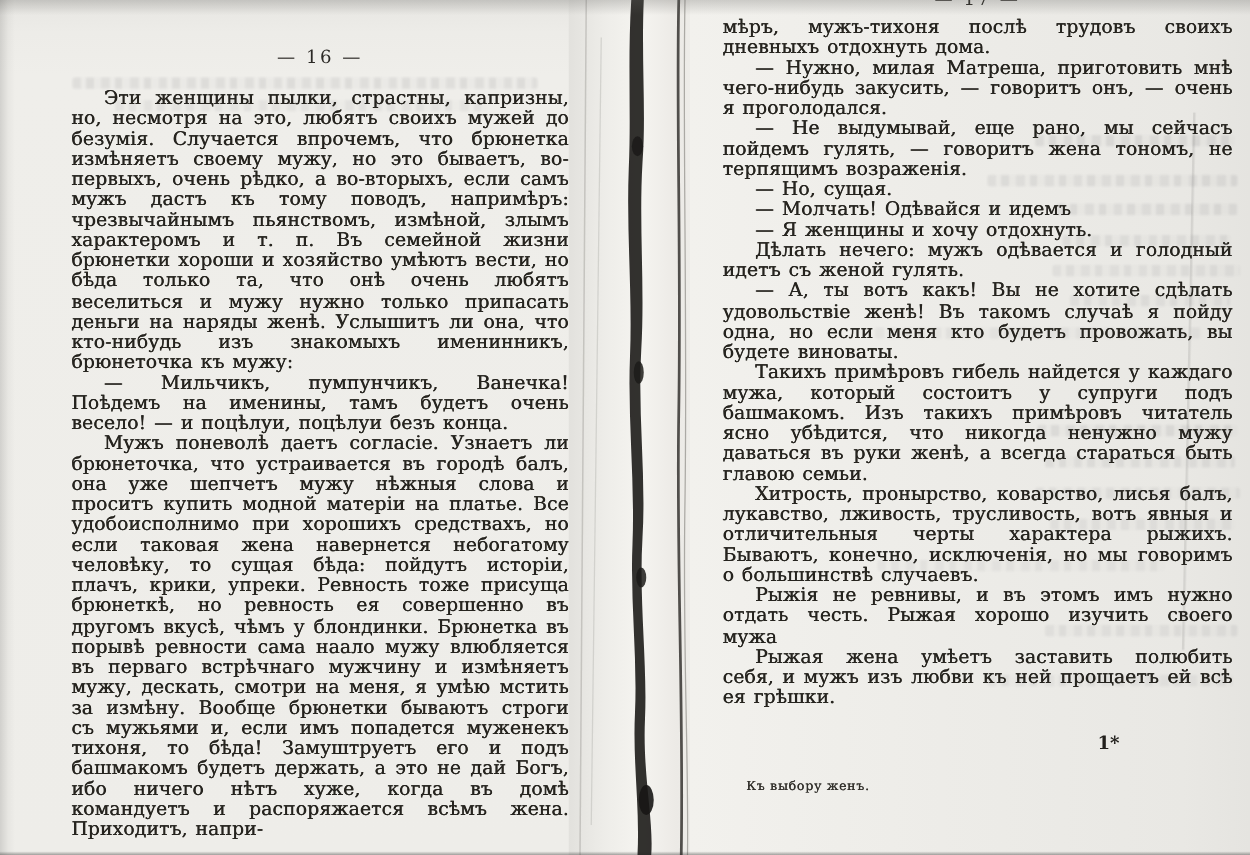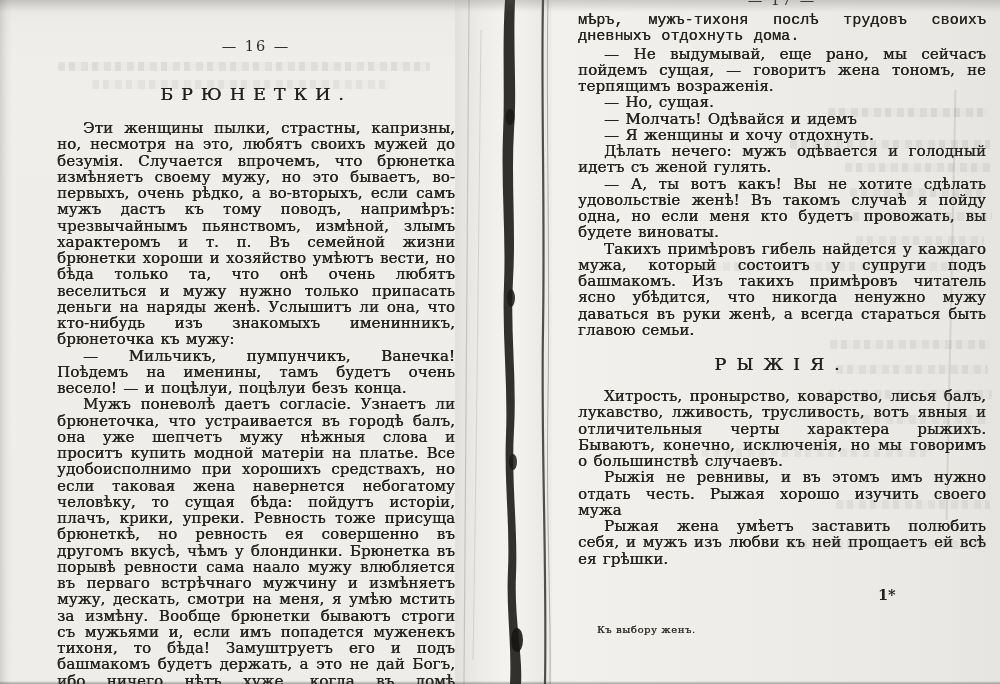--- a/index.html
+++ b/index.html
@@ -43,21 +43,21 @@
     font-size:17.5px;letter-spacing:8px;color:#24221e;
     text-shadow:.3px 0 currentColor;
   }
   .title.title2{margin:16px 0 14px;letter-spacing:10px;}
   .body p{
     margin:0;font-size:15px;line-height:16.25px;text-align:justify;
     letter-spacing:.1px;word-spacing:1.4px;color:#26241f;
     text-shadow:.3px 0 currentColor;
   }
   .body p.indent{text-indent:26px;}
-  .body p.noindent{text-indent:0;font-family:Liberation Mono, monospace;}
+  .body p.noindent{text-indent:0;}
   .page.left .body{margin-top:16px;}
   .page.right .body.first{margin-top:5px;}
   .footnote{
     position:absolute;left:45px;top:624px;font-size:10px;
     letter-spacing:.6px;color:#33312c;text-shadow:.2px 0 currentColor;
   }
   .sig{
     position:absolute;left:326px;top:586px;font-size:14.5px;
     font-weight:bold;color:#22201c;
   }
@@ -76,21 +76,20 @@
 </head>
 <body style="--ink: #26241f; --paper: #efeeea; --crease: #22211f;">
 
 <div class="scan">
 
   <div class="page left">
     <div class="ghost" style="left:58px;top:62px;width:372px;opacity:.75;"></div>
     <div class="ghost" style="left:92px;top:80px;width:298px;opacity:.55;"></div>
     <div class="column">
       <div class="pagenum">— 16 —</div>
-      <h1 class="title">БРЮНЕТКИ.</h1>
       <div class="body">
           <p class="indent">Эти женщины пылки, страстны, капризны, но, несмотря на это, любятъ своихъ мужей до безумія. Случается впрочемъ, что брюнетка измѣняетъ своему мужу, но это бываетъ, во-первыхъ, очень рѣдко, а во-вторыхъ, если самъ мужъ дастъ къ тому поводъ, напримѣръ: чрезвычайнымъ пьянствомъ, измѣной, злымъ характеромъ и т. п. Въ семейной жизни брюнетки хороши и хозяйство умѣютъ вести, но бѣда только та, что онѣ очень любятъ веселиться и мужу нужно только припасать деньги на наряды женѣ. Услышитъ ли она, что кто-нибудь изъ знакомыхъ именинникъ, брюнеточка къ мужу:</p>
           <p class="indent">— Мильчикъ, пумпунчикъ, Ванечка! Поѣдемъ на именины, тамъ будетъ очень весело! — и поцѣлуи, поцѣлуи безъ конца.</p>
           <p class="indent">Мужъ поневолѣ даетъ согласіе. Узнаетъ ли брюнеточка, что устраивается въ городѣ балъ, она уже шепчетъ мужу нѣжныя слова и проситъ купить модной матеріи на платье. Все удобоисполнимо при хорошихъ средствахъ, но если таковая жена навернется небогатому человѣку, то сущая бѣда: пойдутъ исторіи, плачъ, крики, упреки. Ревность тоже присуща брюнеткѣ, но ревность ея совершенно въ другомъ вкусѣ, чѣмъ у блондинки. Брюнетка въ порывѣ ревности сама наало мужу влюбляется въ перваго встрѣчнаго мужчину и измѣняетъ мужу, дескать, смотри на меня, я умѣю мстить за измѣну. Вообще брюнетки бываютъ строги съ мужьями и, если имъ попадется муженекъ тихоня, то бѣда! Замуштруетъ его и подъ башмакомъ будетъ держать, а это не дай Богъ, ибо ничего нѣтъ хуже, когда въ домѣ командуетъ и распоряжается всѣмъ жена. Приходитъ, напри-</p>
         </div>
     </div>
   </div>
 
   <div class="gutter">
     <svg width="105" height="684" viewBox="0 0 105 684" xmlns="http://www.w3.org/2000/svg">
@@ -119,29 +118,29 @@
     <div class="ghost" style="left:276px;top:390px;width:164px;opacity:.6;"></div>
     <div class="ghost" style="left:288px;top:415px;width:148px;opacity:.55;"></div>
     <div class="ghost" style="left:150px;top:448px;width:230px;opacity:.45;"></div>
     <div class="ghost" style="left:284px;top:500px;width:154px;opacity:.6;"></div>
     <div class="ghost" style="left:238px;top:540px;width:196px;opacity:.5;"></div>
     <div class="right-crease"></div>
     <div class="column">
       <div class="pagenum clipped">— 17 —</div>
       <div class="body first">
           <p class="noindent">мѣръ, мужъ-тихоня послѣ трудовъ своихъ дневныхъ отдохнуть дома.</p>
-          <p class="indent">— Не выдумывай, еще рано, мы сейчасъ пойдемъ сущая, — говоритъ жена тономъ, не терпящимъ возраженія.</p>
+          <p class="indent">— Нужно, милая Матреша, приготовить мнѣ чего-нибудь закусить, — говоритъ онъ, — очень я проголодался.</p>
+          <p class="indent">— Не выдумывай, еще рано, мы сейчасъ пойдемъ гулять, — говоритъ жена тономъ, не терпящимъ возраженія.</p>
           <p class="indent">— Но, сущая.</p>
           <p class="indent">— Молчать! Одѣвайся и идемъ</p>
           <p class="indent">— Я женщины и хочу отдохнуть.</p>
           <p class="indent">Дѣлать нечего: мужъ одѣвается и голодный идетъ съ женой гулять.</p>
           <p class="indent">— А, ты вотъ какъ! Вы не хотите сдѣлать удовольствіе женѣ! Въ такомъ случаѣ я пойду одна, но если меня кто будетъ провожать, вы будете виноваты.</p>
           <p class="indent">Такихъ примѣровъ гибель найдется у каждаго мужа, который состоитъ у супруги подъ башмакомъ. Изъ такихъ примѣровъ читатель ясно убѣдится, что никогда ненужно мужу даваться въ руки женѣ, а всегда стараться быть главою семьи.</p>
         </div>
-      <h1 class="title title2">РЫЖІЯ.</h1>
       <div class="body">
           <p class="indent">Хитрость, пронырство, коварство, лисья балъ, лукавство, лживость, трусливость, вотъ явныя и отличительныя черты характера рыжихъ. Бываютъ, конечно, исключенія, но мы говоримъ о большинствѣ случаевъ.</p>
           <p class="indent">Рыжія не ревнивы, и въ этомъ имъ нужно отдать честь. Рыжая хорошо изучить своего мужа</p>
           <p class="indent">Рыжая жена умѣетъ заставить полюбить себя, и мужъ изъ любви къ ней прощаетъ ей всѣ ея грѣшки.</p>
         </div>
     </div>
     <div class="footnote">Къ выбору женъ.</div>
     <div class="sig">1*</div>
   </div>
 

